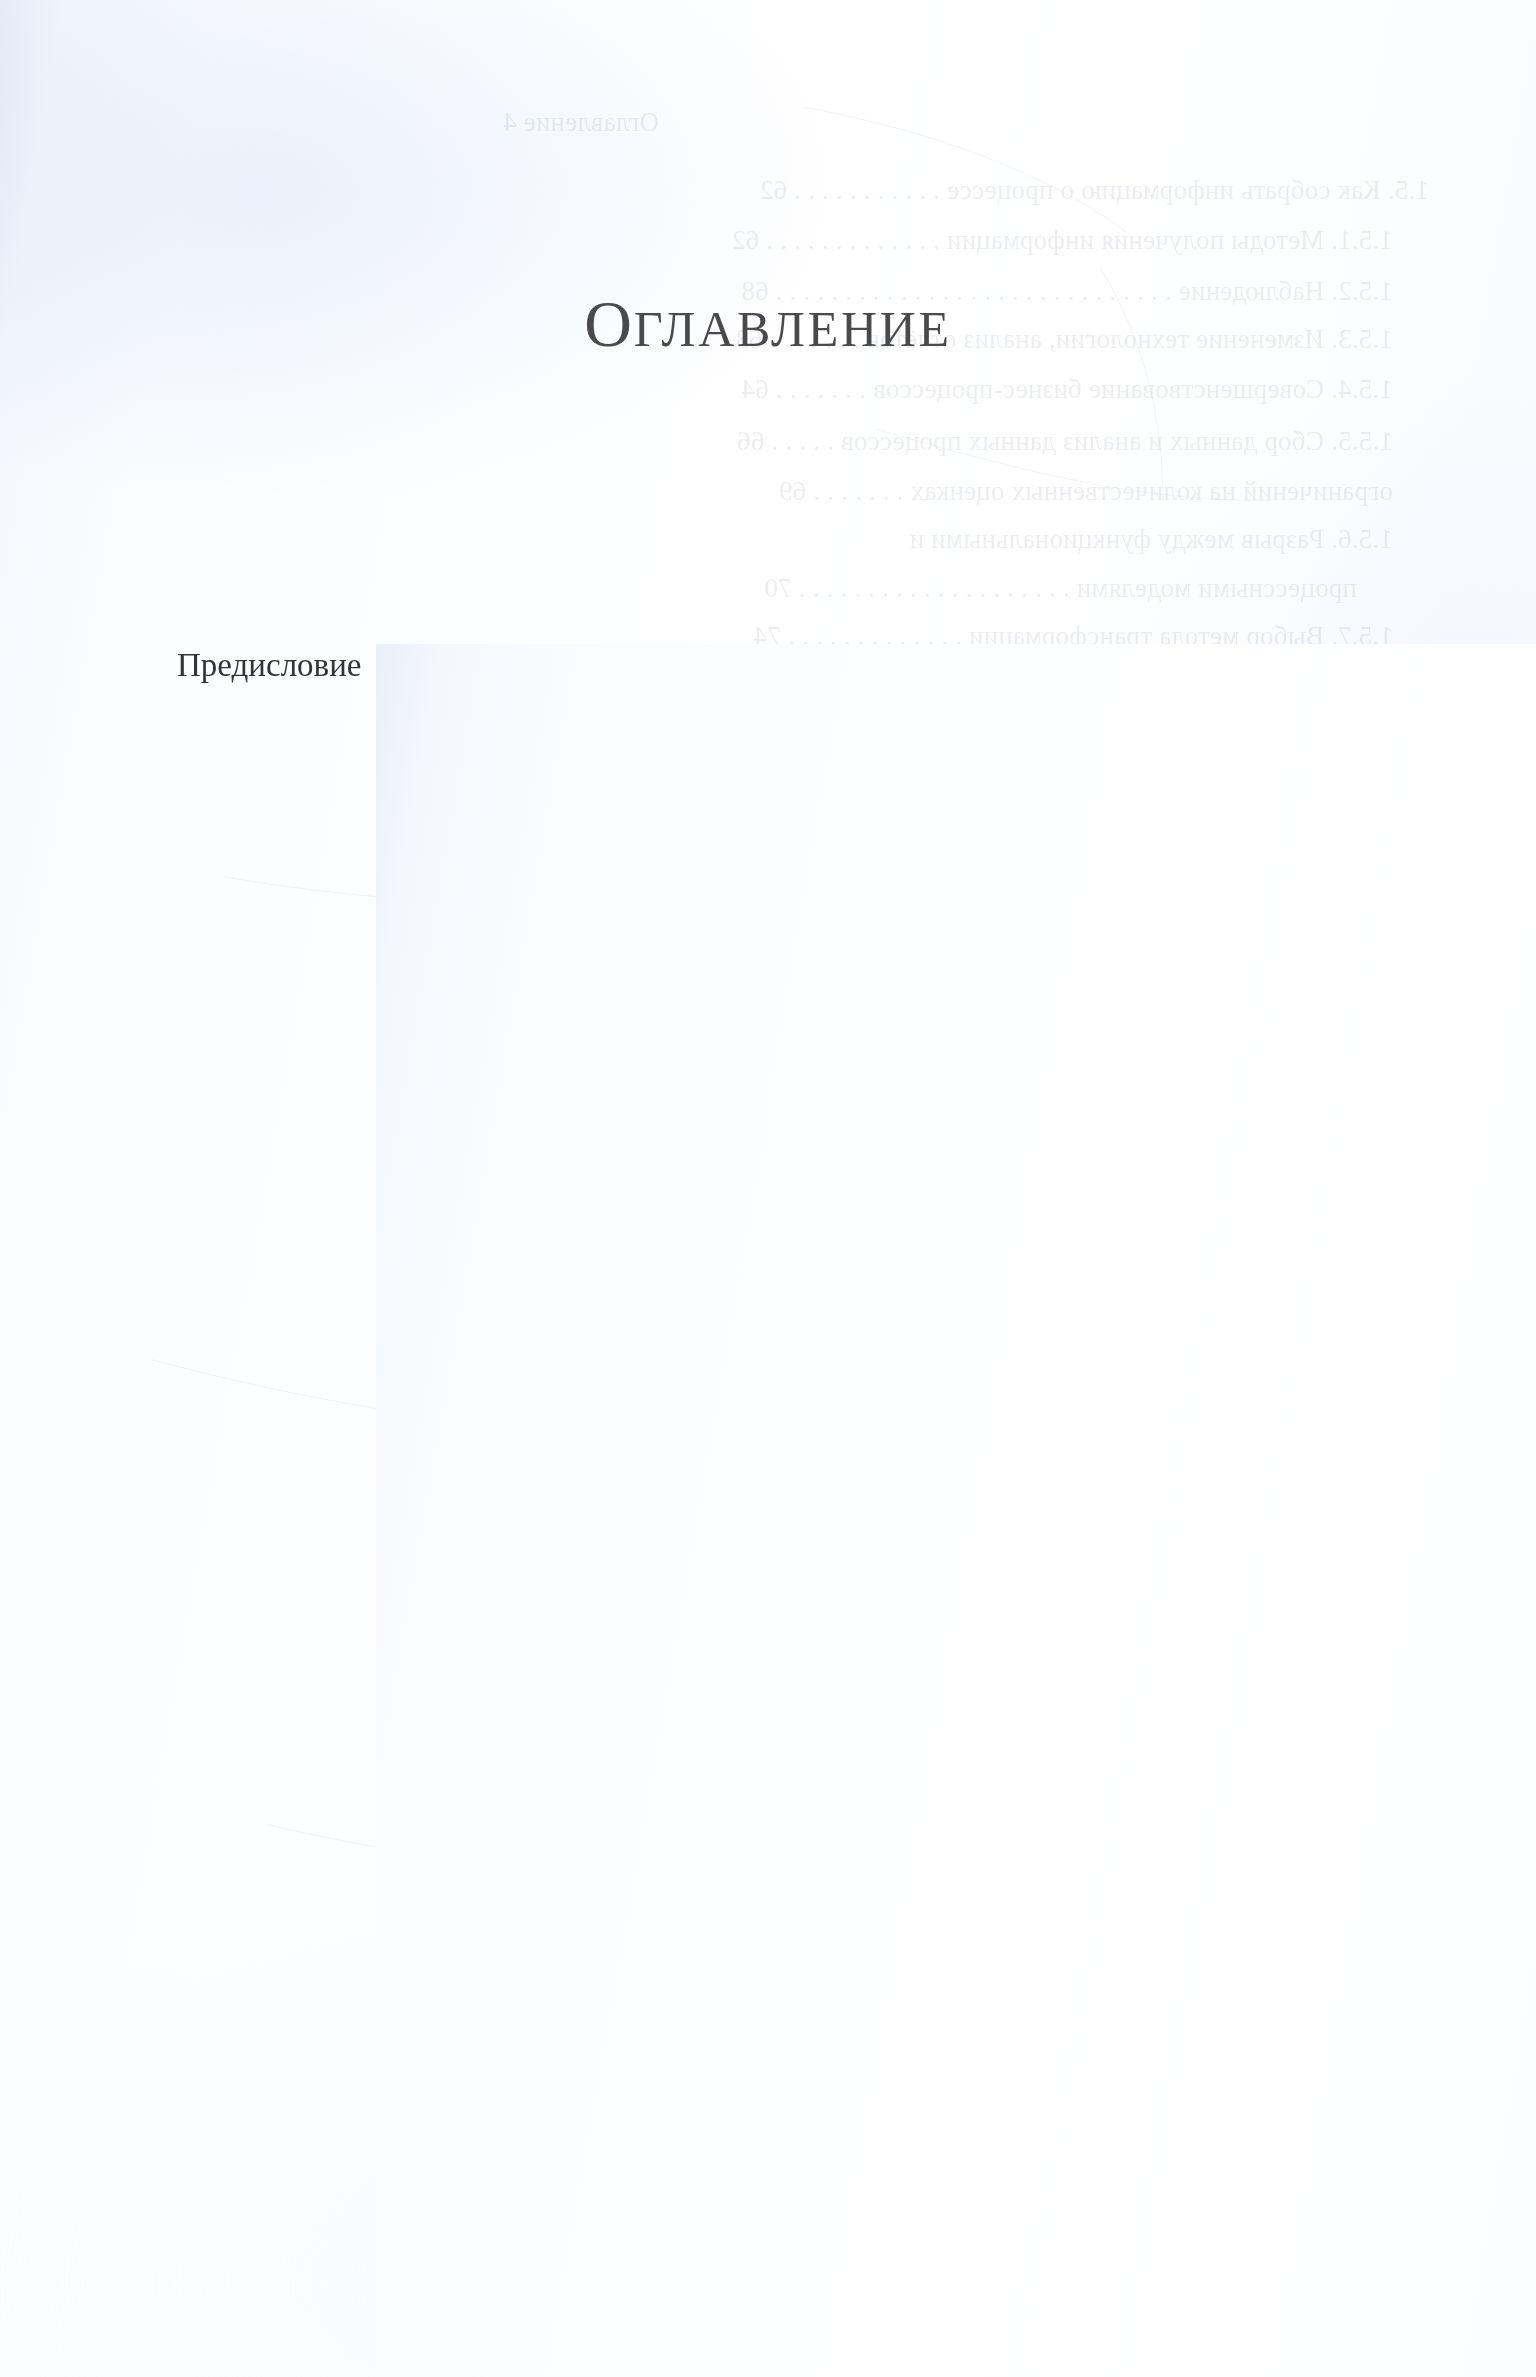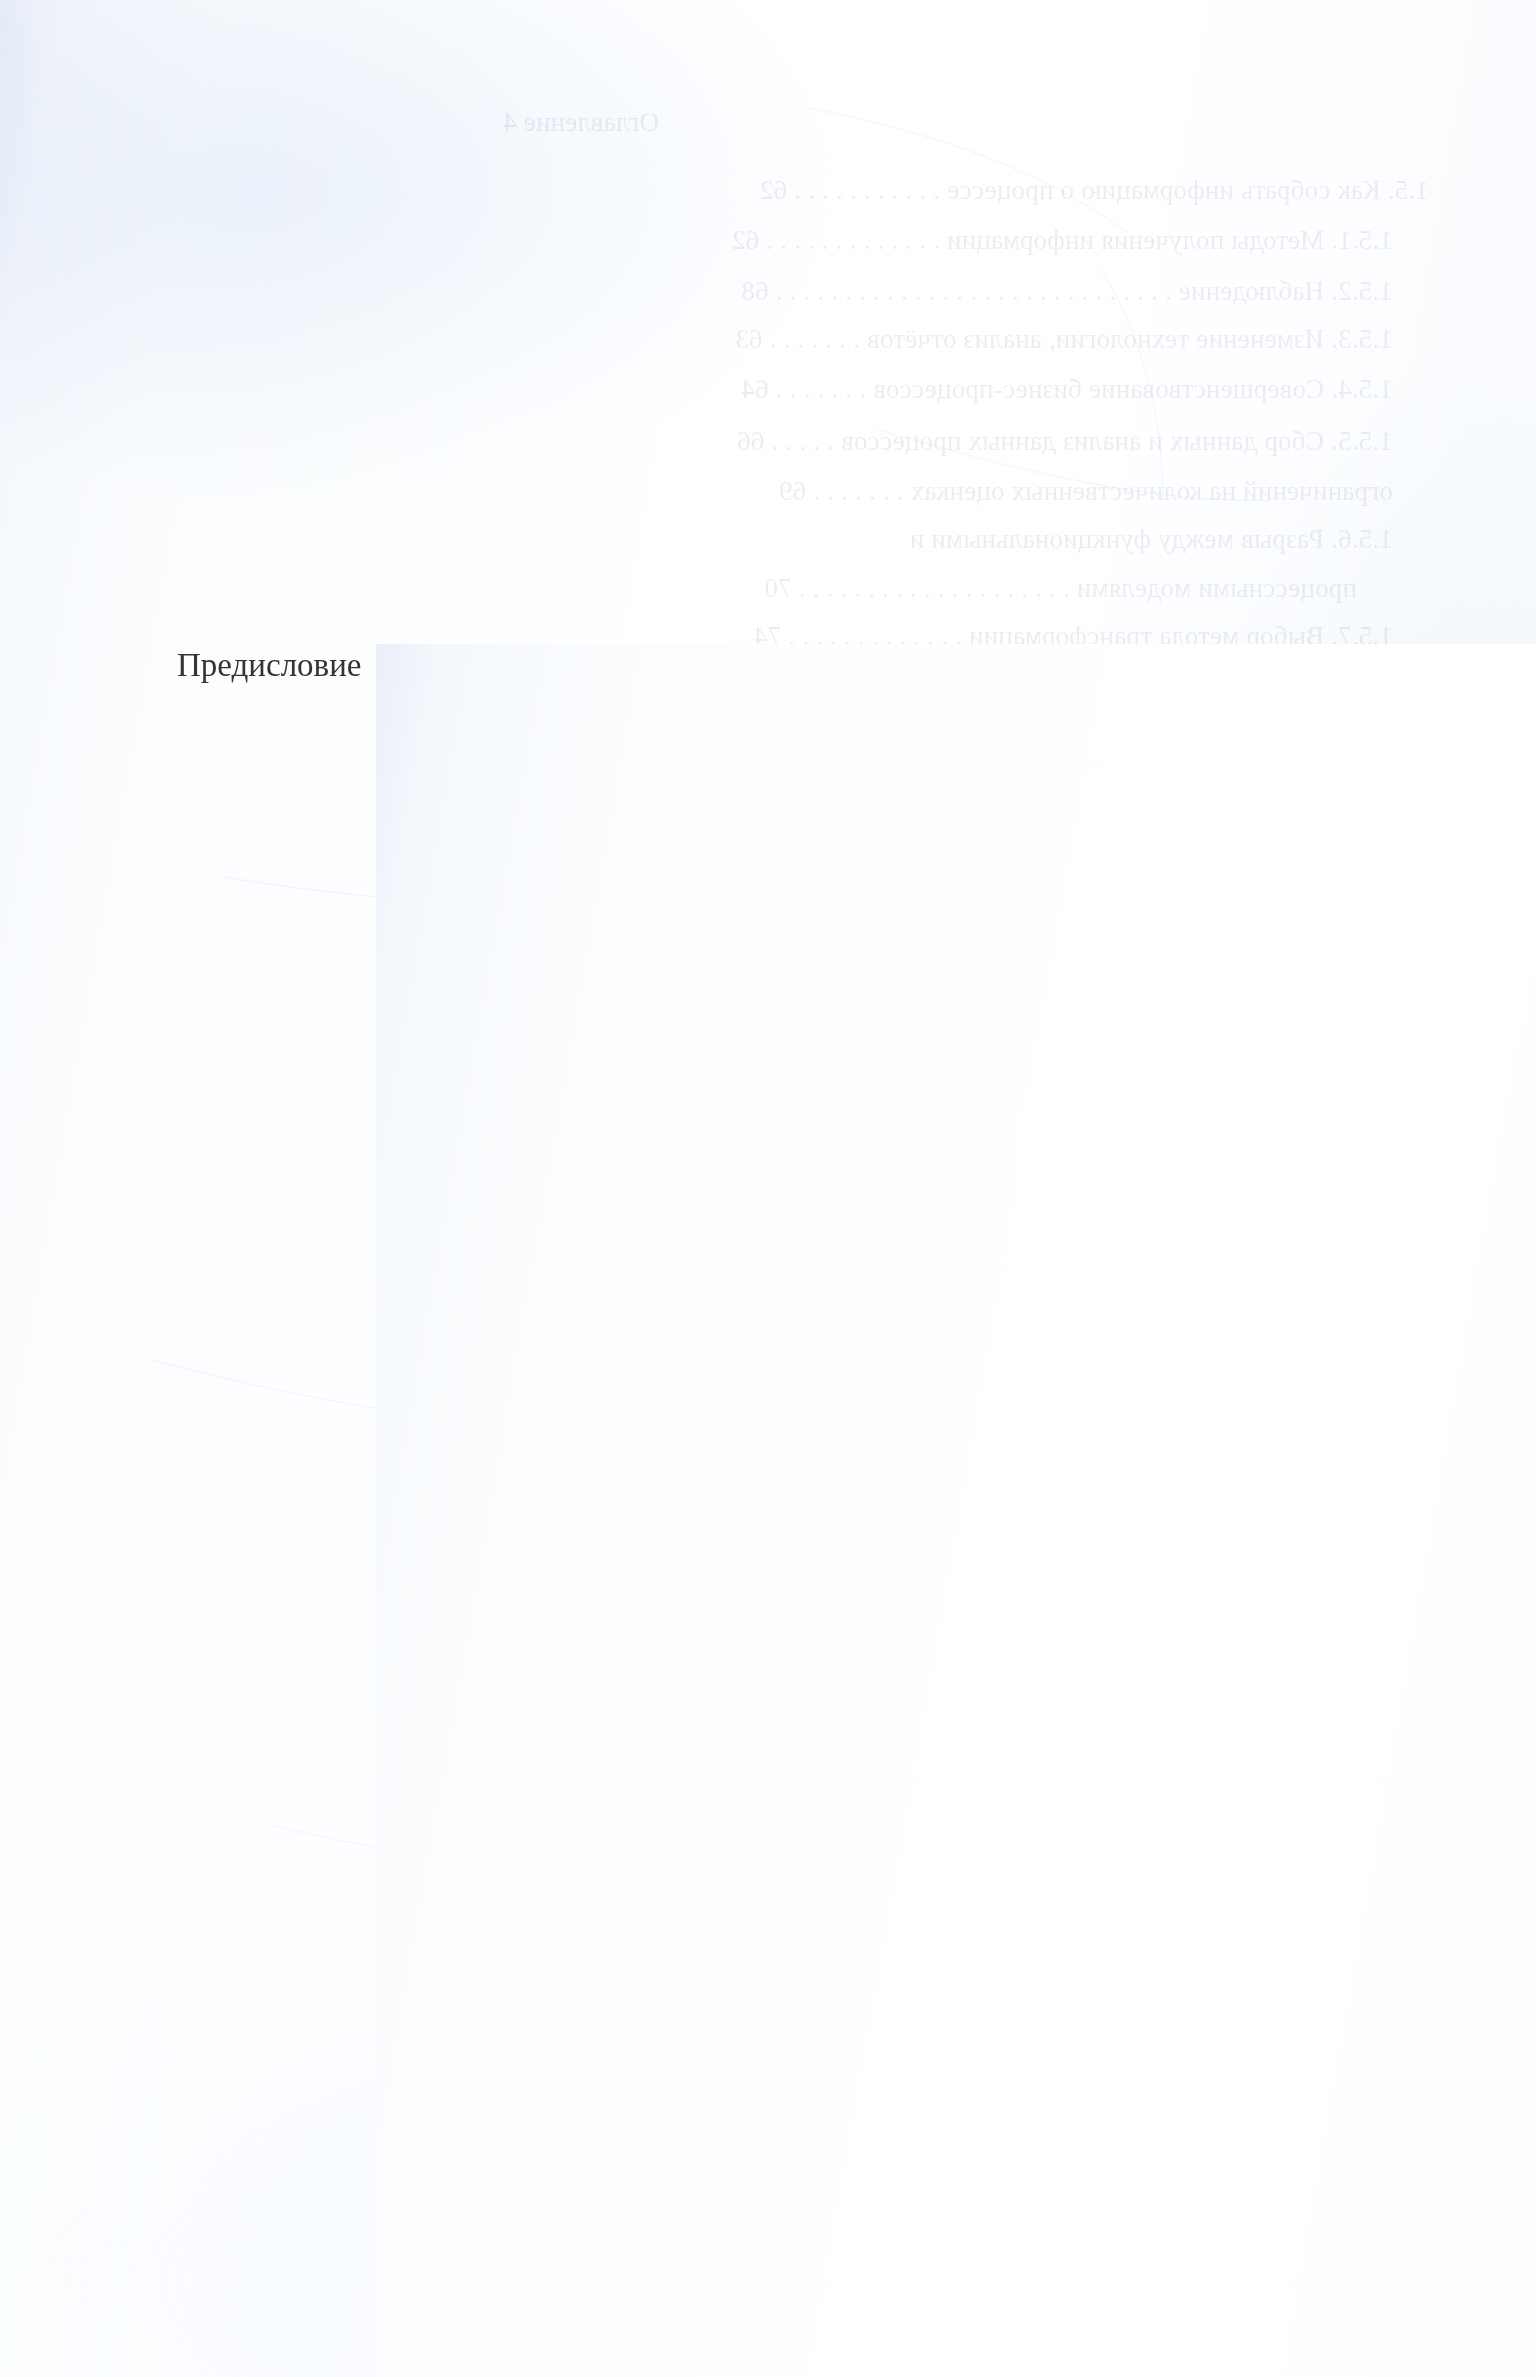--- a/index.html
+++ b/index.html
@@ -175,20 +175,23 @@
       <path d="M 900 1700 C 1080 1760, 1250 1820, 1400 1840"></path>
       <path d="M 300 2040 C 520 2090, 760 2120, 1010 2110"></path>
       <path d="M 1180 2200 C 1260 2260, 1320 2330, 1350 2400"></path>
       <path d="M 640 2420 C 860 2470, 1080 2510, 1300 2520"></path>
       <path d="M 1220 2600 C 1260 2620, 1300 2634, 1340 2640"></path>
     </g>
   </svg>
 
   <div class="content">
 
+    <h1 class="doc-title">
+      <span class="cap">О</span><span class="small">главление</span>
+    </h1>
 
     <div class="toc" id="toc-list">
         <div class="toc-entry ind-front lvl-front">
           <span class="label">Предисловие</span>
           <span class="leader">. . . . . . . . . . . . . . . . . . . . . . . . . . . . . . . . . . . . . . . . . . . . . . . . . . . . . . . . . . . . . . . . . . . . . . . . . . . . . . . . . . . . . . . . . . . . . . . . . . . . . . . . . . . . . . . . . . . . . . . </span>
           <span class="page">8</span>
         </div>
       </div>
 
   </div>

